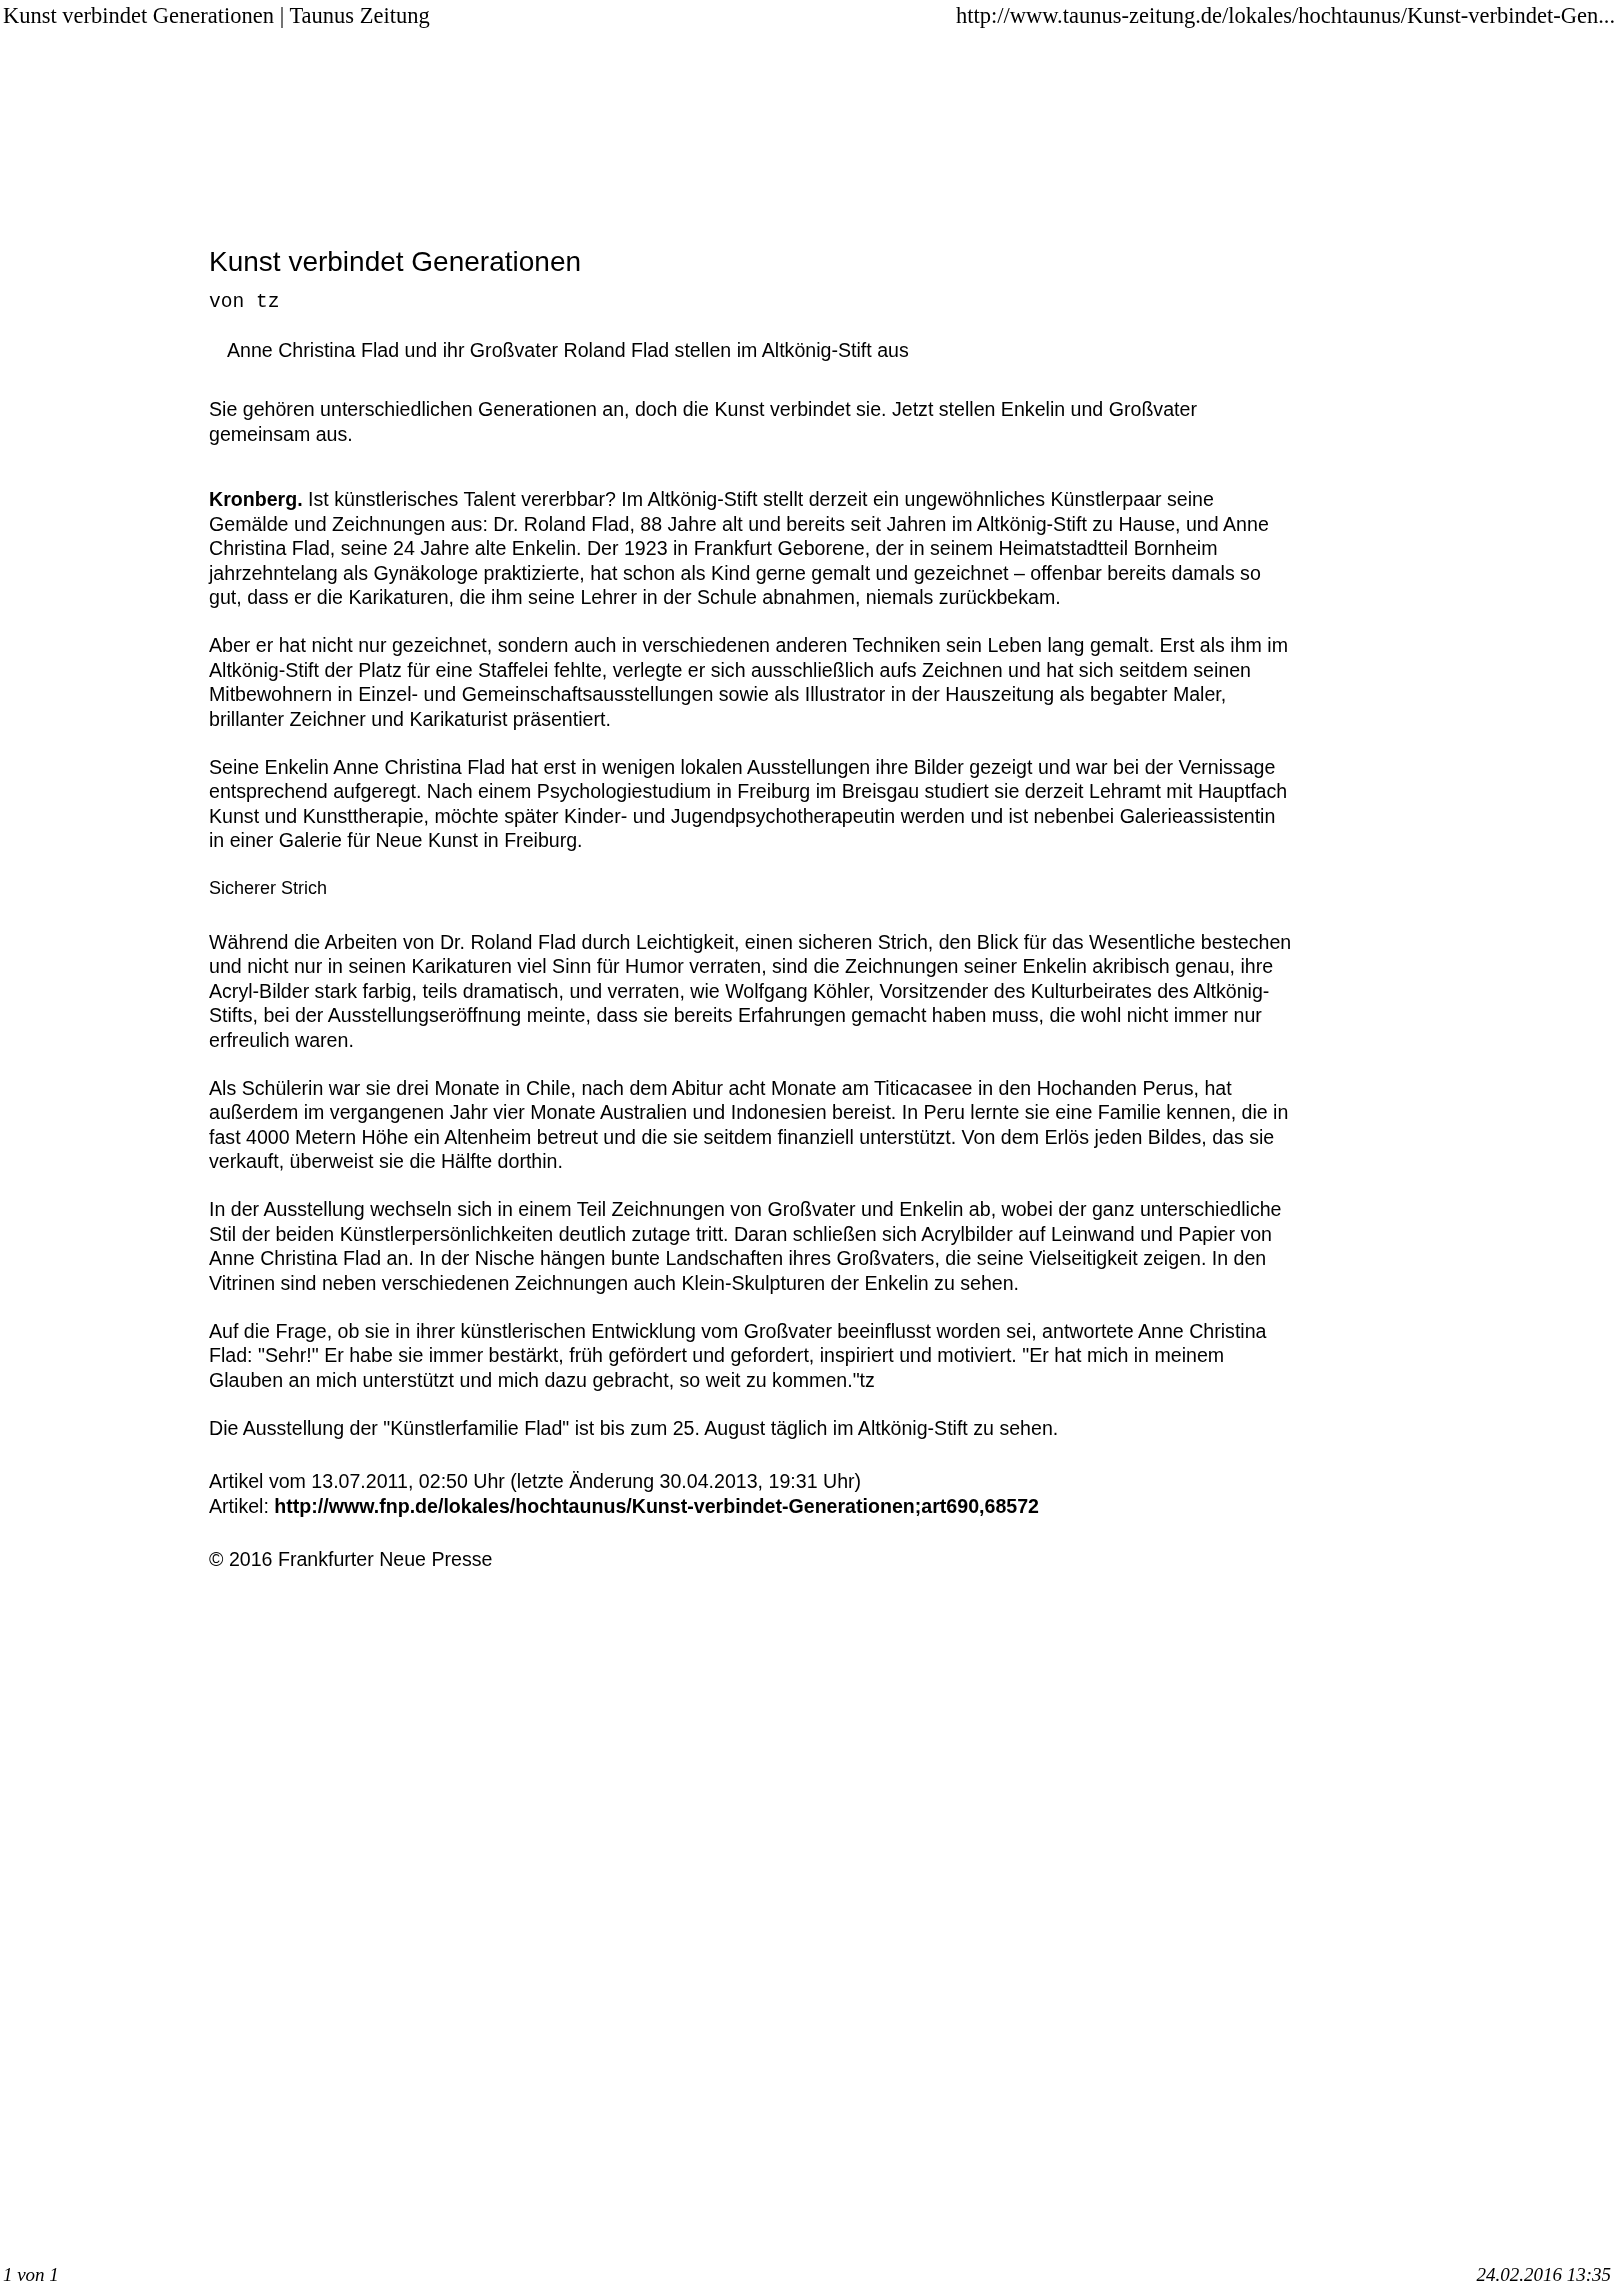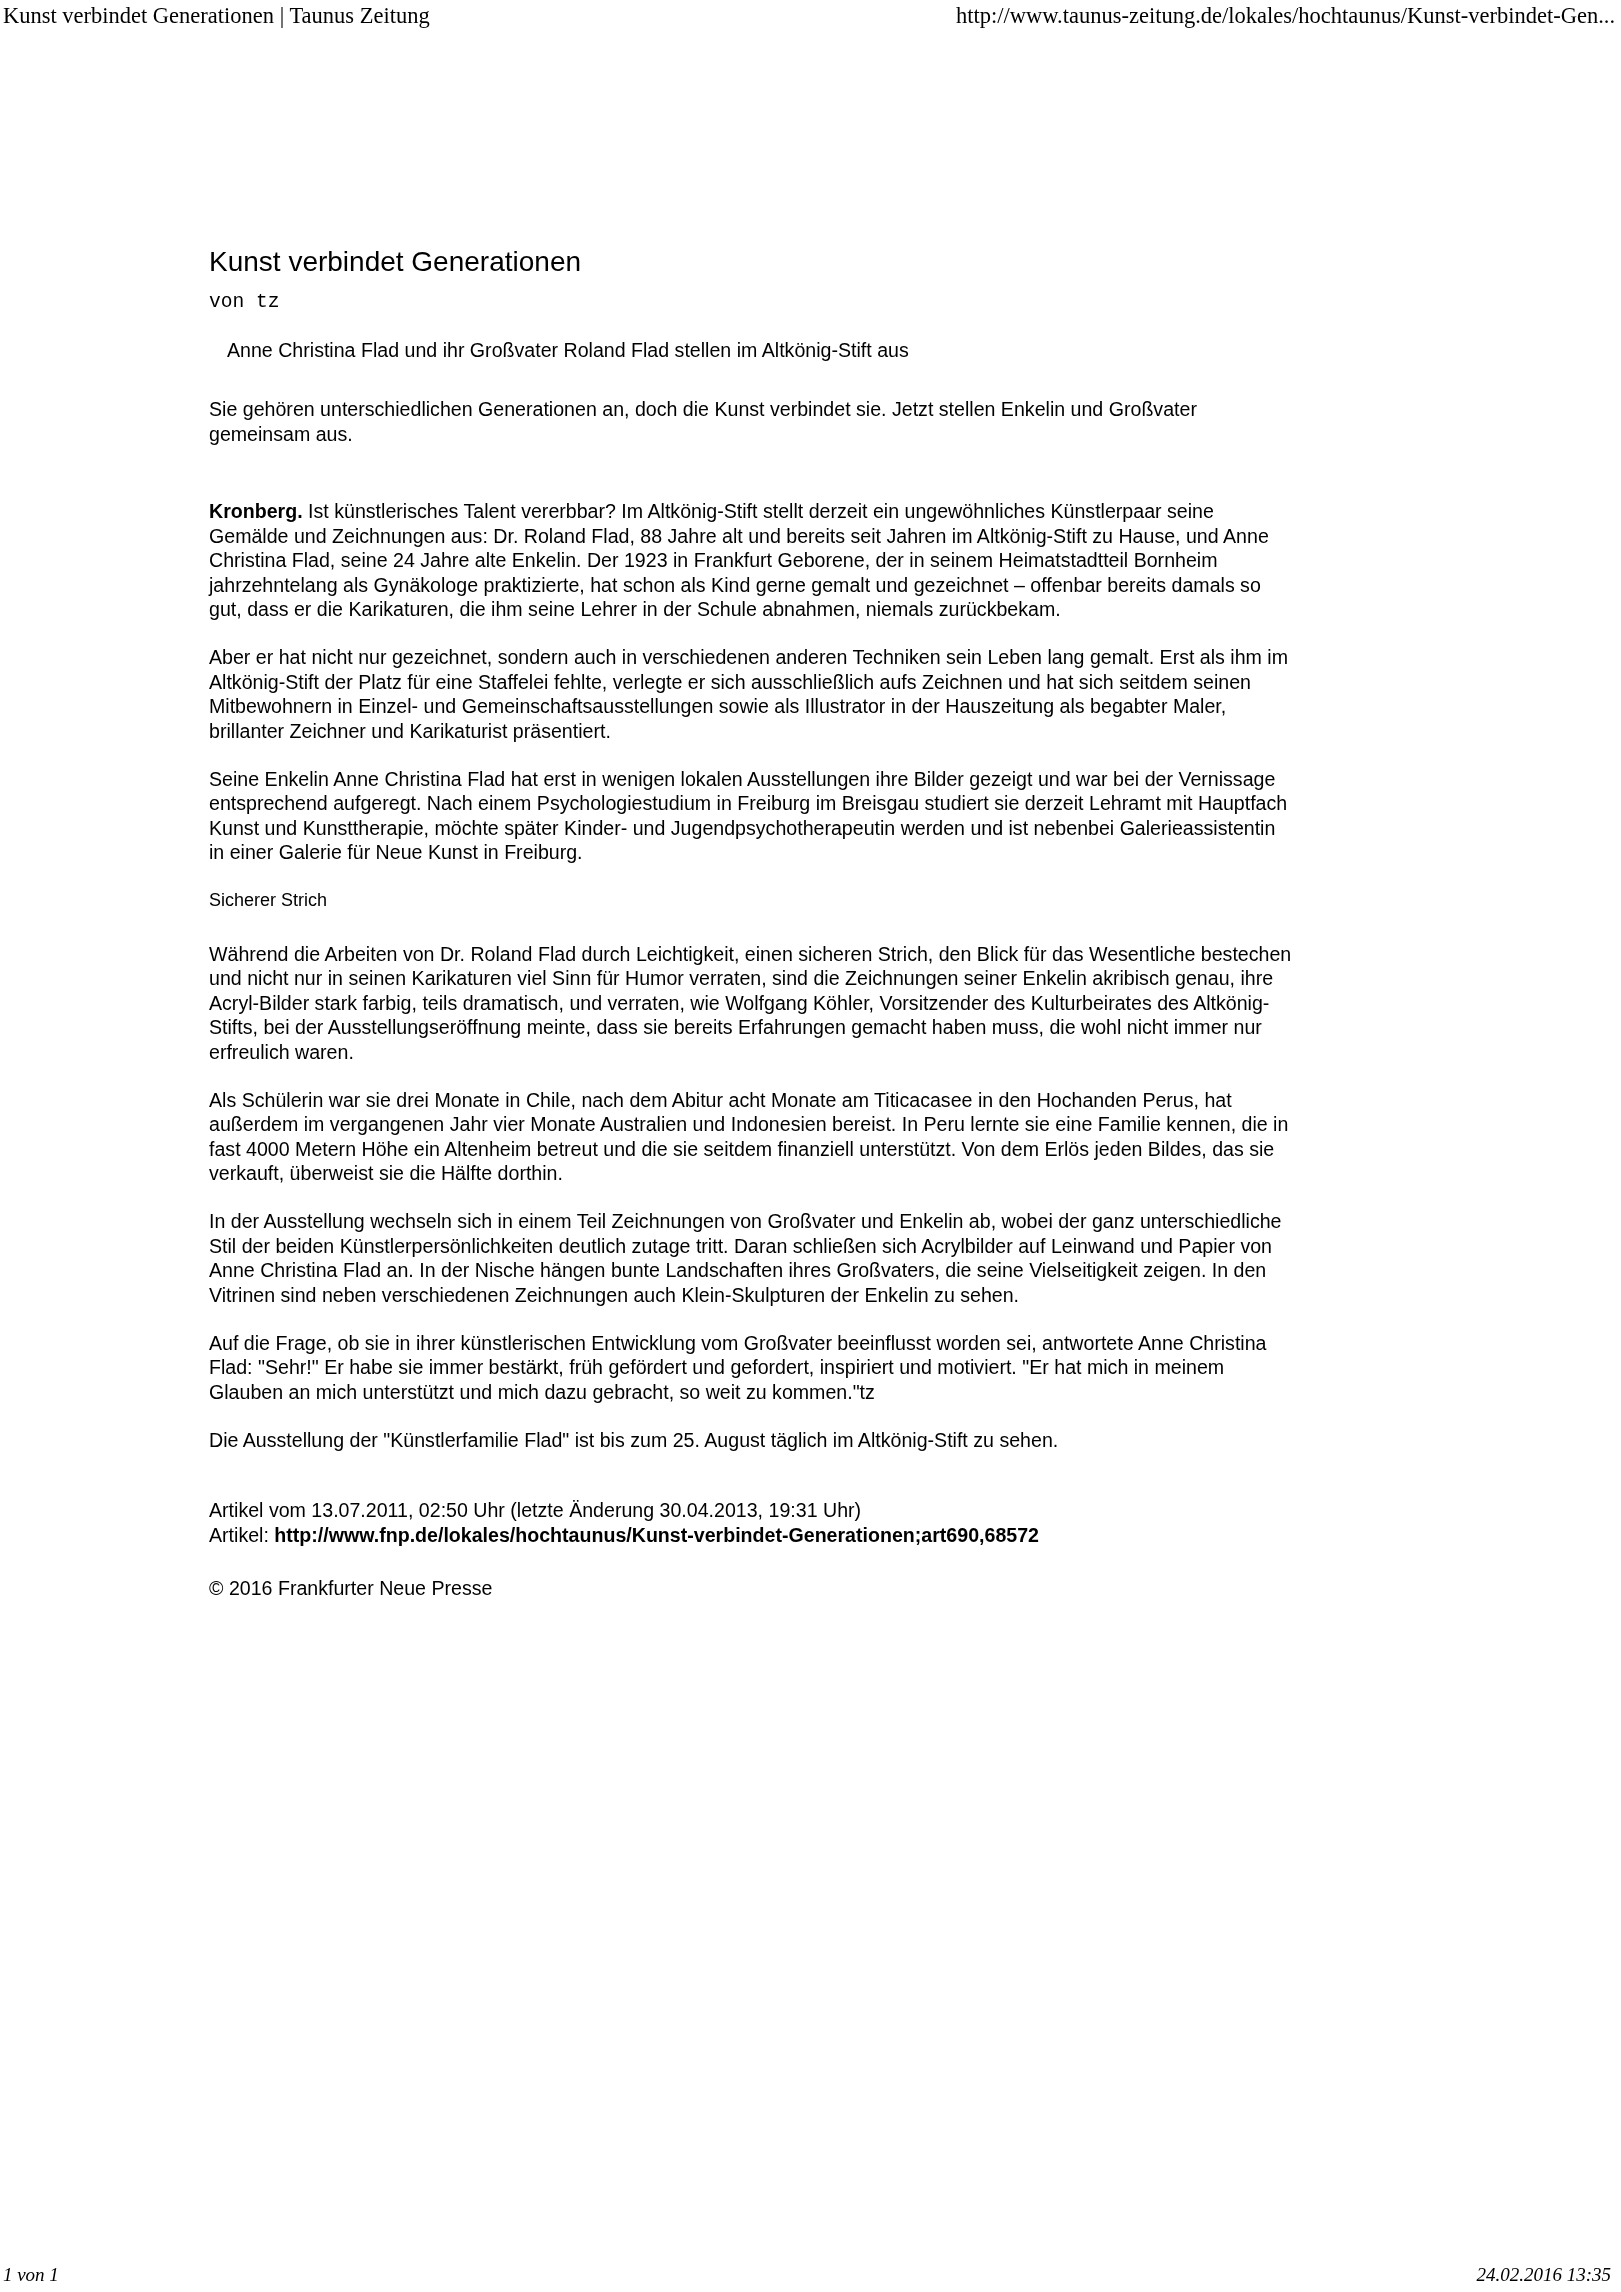--- a/index.html
+++ b/index.html
@@ -46,29 +46,29 @@
     line-height: 24.5px;
   }
   .article h1 {
     font-size: 28px;
     font-weight: normal;
     line-height: 33px;
     margin: 0 0 11.8px 0;
   }
   .byline   { margin-bottom: 23.5px; font-family: Liberation Mono, monospace; }
   .subtitle { margin-bottom: 35px; margin-left: 18px; }
-  .lead     { margin-bottom: 53px; }
+  .lead     { margin-bottom: 41px; }
   .article p { margin: 0 0 23.5px 0; }
   .section-heading {
     font-size: 18px;
     font-weight: normal;
     line-height: 24.5px;
     margin: 7.8px 0 29px 0;
   }
-  .meta-block { margin-top: 46px; }
+  .meta-block { margin-top: 29px; }
   .copyright  { margin-top: 29px; }
 </style>
 </head>
 <body>
 
 <div class="page-header">
   <span>Kunst verbindet Generationen | Taunus Zeitung</span>
   <span>http://www.taunus-zeitung.de/lokales/hochtaunus/Kunst-verbindet-Gen...</span>
 </div>
 

